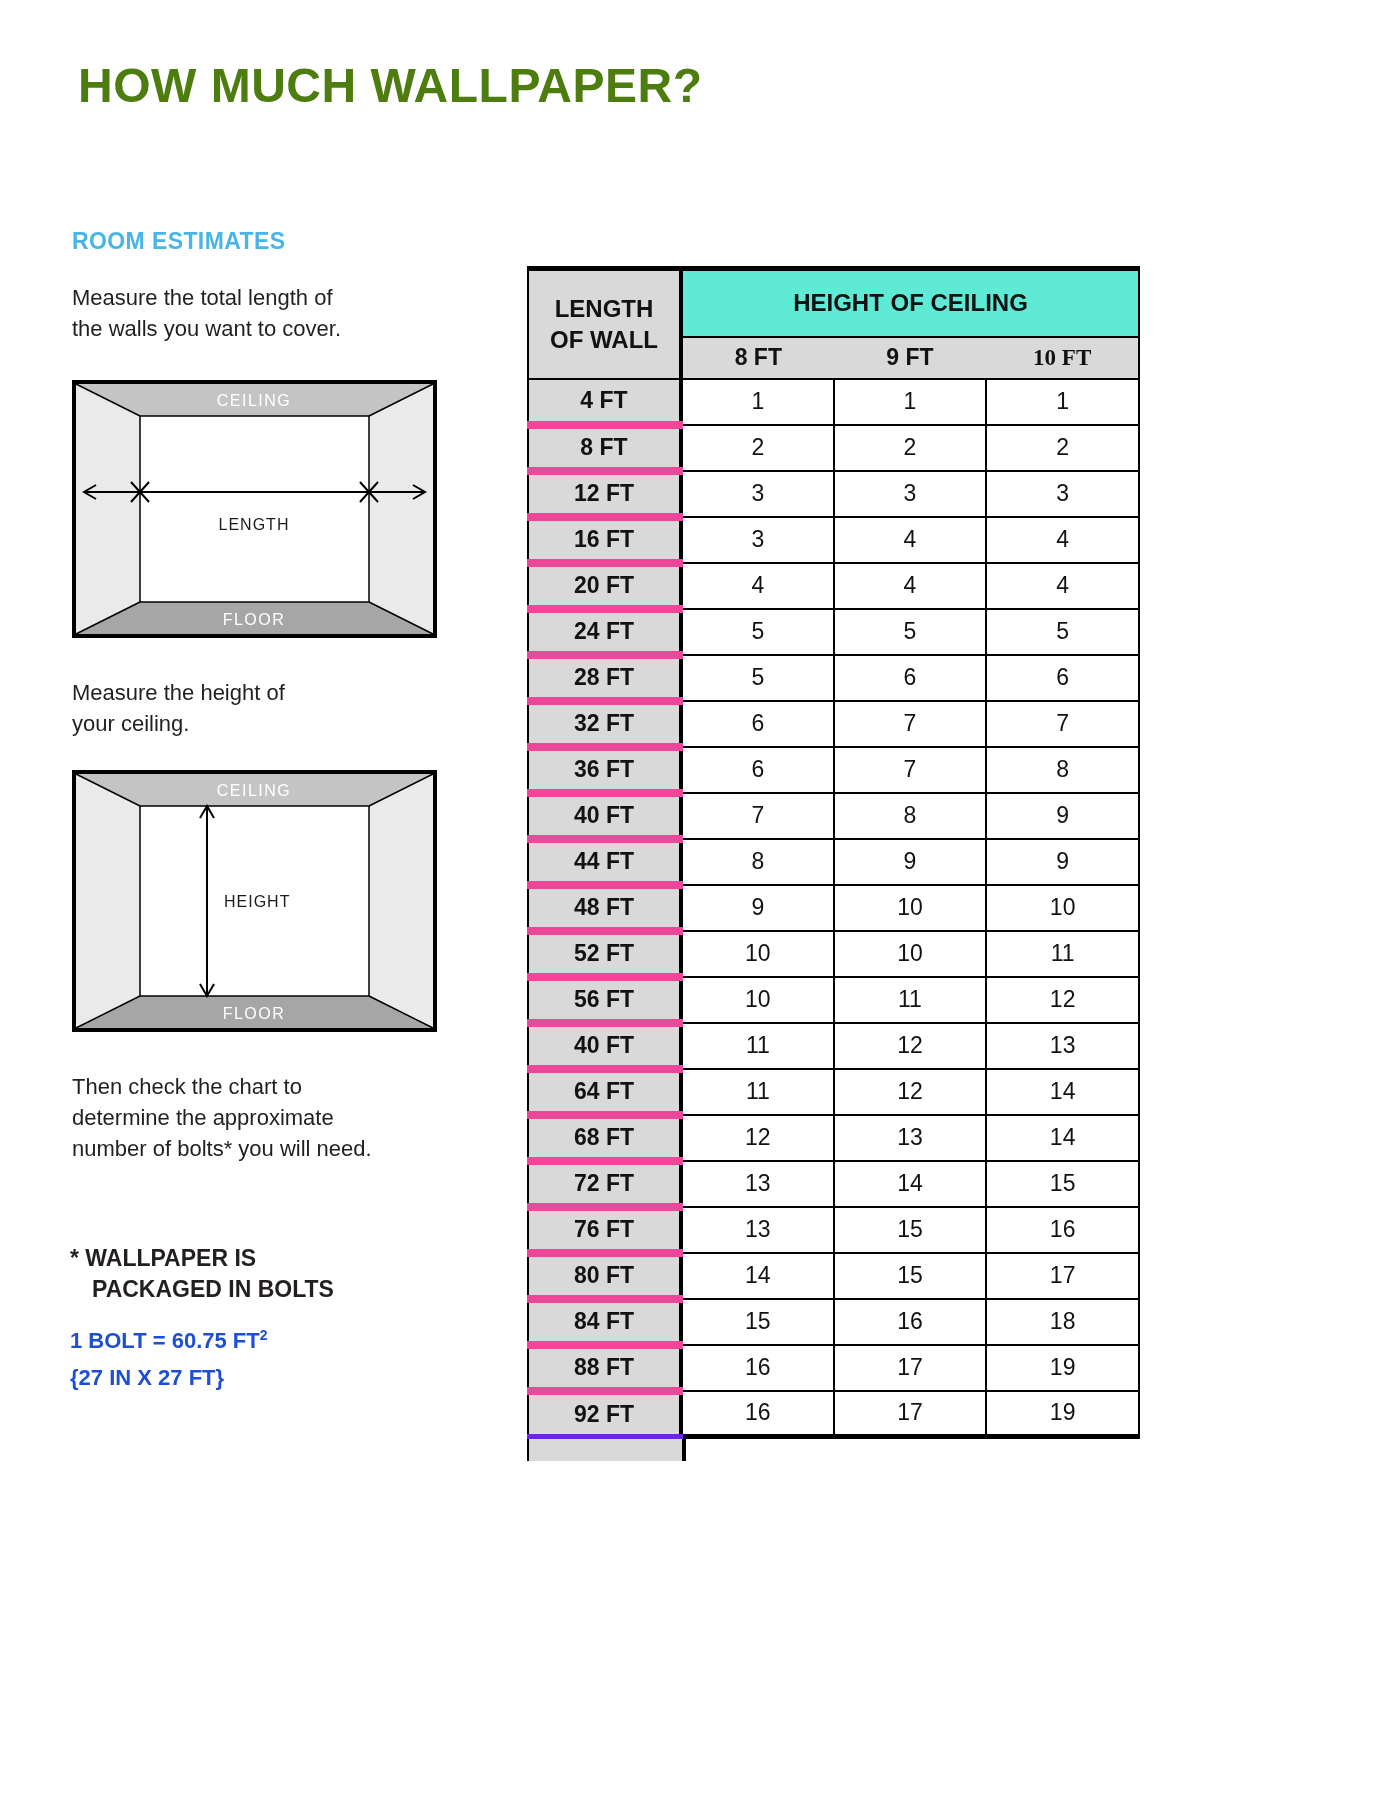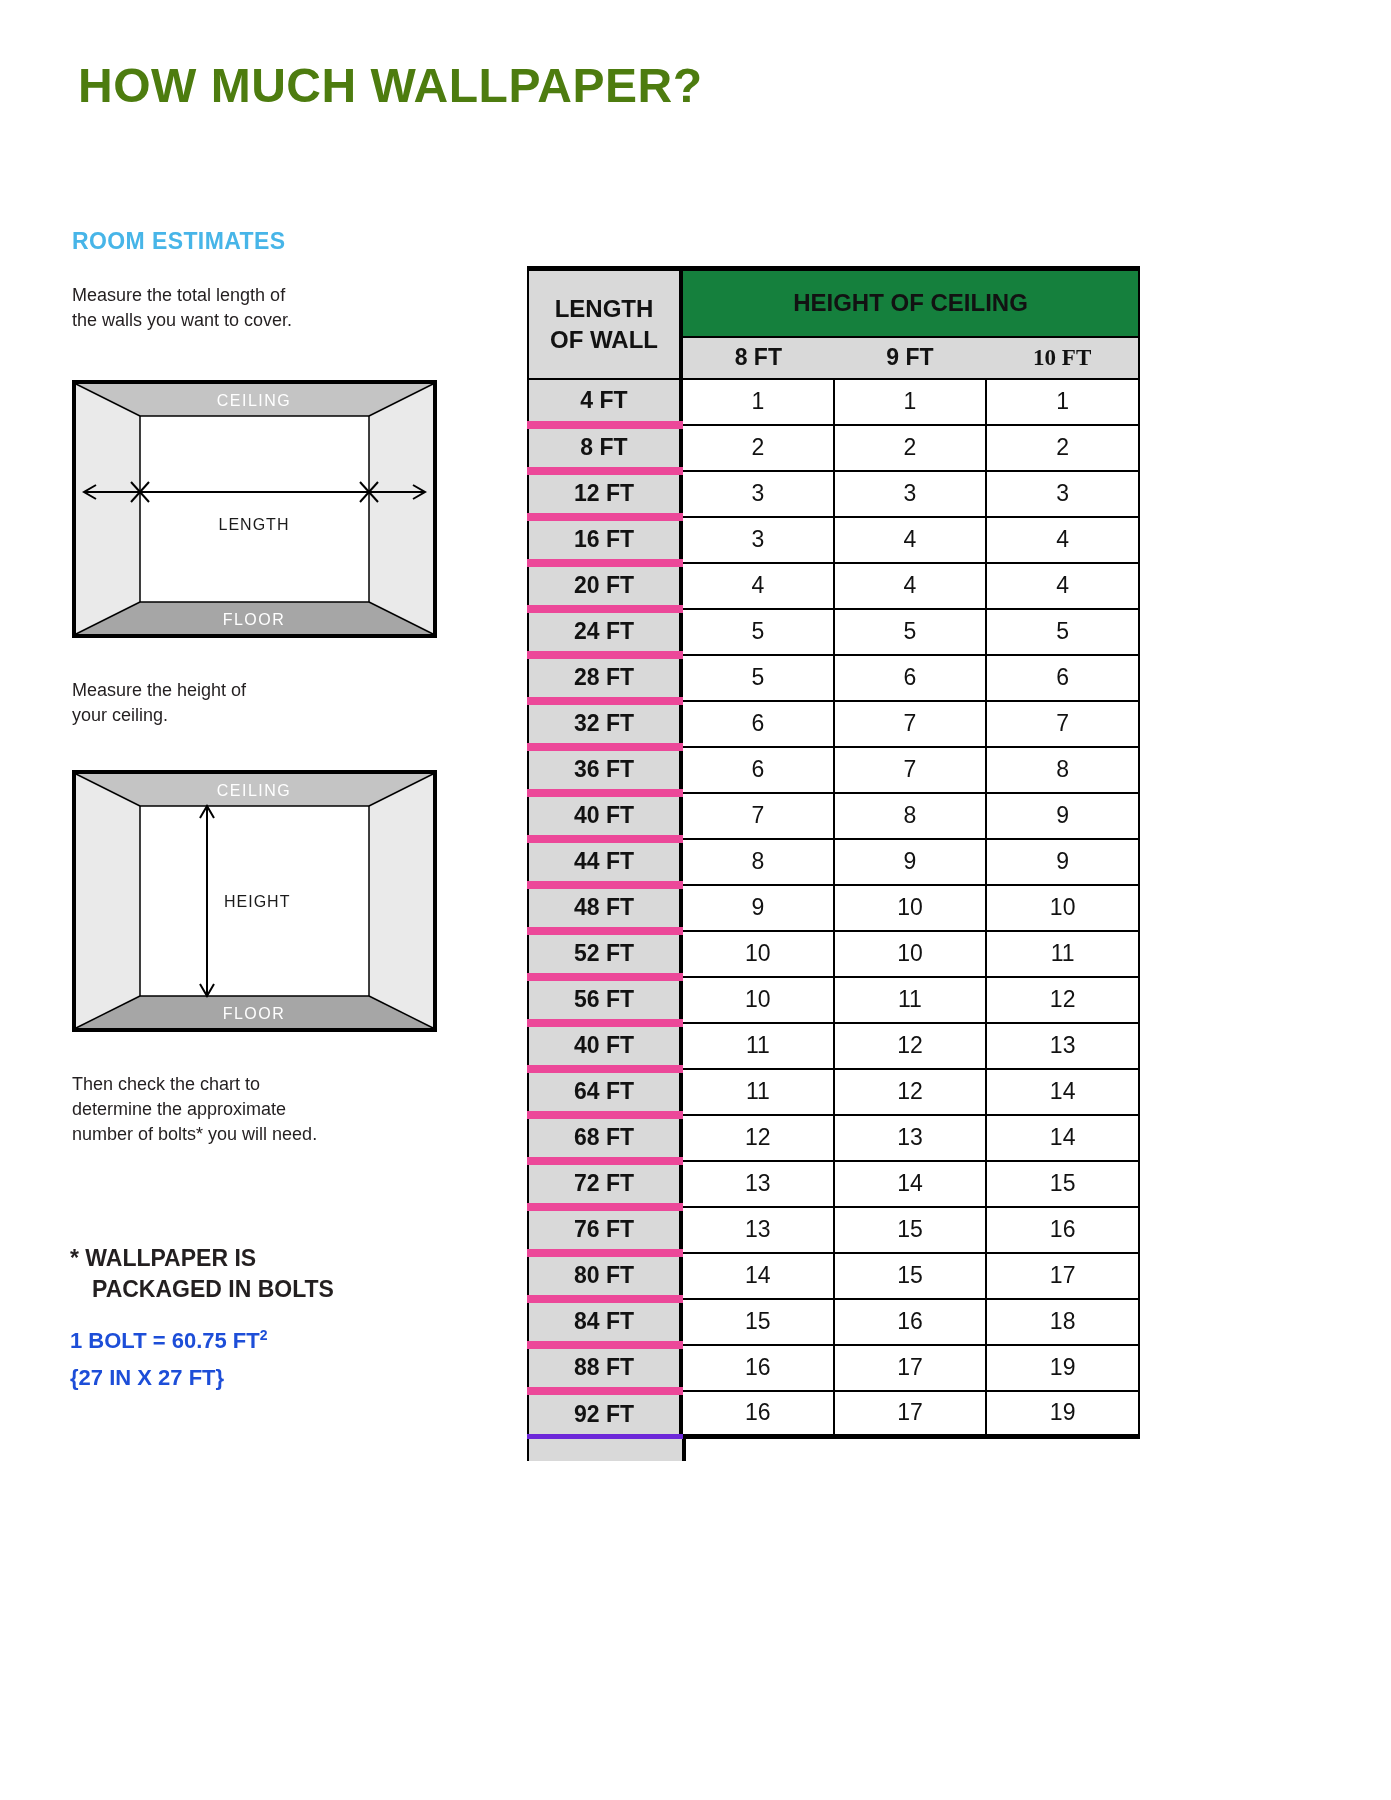--- a/index.html
+++ b/index.html
@@ -9,21 +9,21 @@
   .page-title {
     position: absolute; left: 70px; top: 58px;
     font-size: 48px; font-weight: bold; color: #4d7c0f; letter-spacing: 0.5px; margin-left: 8px;
   }
   .section-heading { font-size: 23px; font-weight: bold; color: #47b5e8; letter-spacing: 0.4px; }
   .room-estimates-heading { position: absolute; left: 72px; top: 228px; }
   .table-heading { position: absolute; left: 527px; top: 228px; width: 613px; text-align: center; }
 
   .para {
     position: absolute; left: 72px; width: 420px;
-    font-size: 18px; color: #231f20; line-height: 1.4; white-space: pre-line;
+    font-size: 22px; color: #231f20; line-height: 1.4; white-space: pre-line;
   }
   #para1 { top: 283px; }
   #para2 { top: 678px; }
   #para3 { top: 1072px; }
 
   .diagram { position: absolute; left: 72px; }
   #diagram-length { top: 380px; }
   #diagram-height { top: 770px; }
 
   .band-label { fill: #ffffff; font-size: 16px; letter-spacing: 1.5px; font-family: "Liberation Sans", sans-serif; }
@@ -45,21 +45,21 @@
   table.bolts { border-collapse: collapse; width: 613px; table-layout: fixed; }
   table.bolts th, table.bolts td { text-align: center; vertical-align: middle; color: #121212; }
 
   th.length-header {
     width: 153px; background: #d9d9d9;
     border-top: 5px solid #000; border-left: 2px solid #000;
     border-right: 4px solid #000; border-bottom: 2px solid #000;
     font-size: 24px; font-weight: bold; white-space: pre-line; line-height: 1.3;
   }
   th.ceiling-header {
-    background: #15803d; height: 68px;
+    background: #5eead4; height: 68px;
     border-top: 5px solid #000; border-right: 2px solid #000; border-bottom: 2px solid #000;
     font-size: 24px; font-weight: bold;
   }
   th.col-header {
     background: #d9d9d9; height: 42px;
     border-bottom: 2px solid #000; border-left: 0; border-right: 0;
     font-size: 23px; font-weight: bold;
   }
   th.col-header:last-child { border-right: 2px solid #000; font-family: Liberation Serif, serif; }
 

